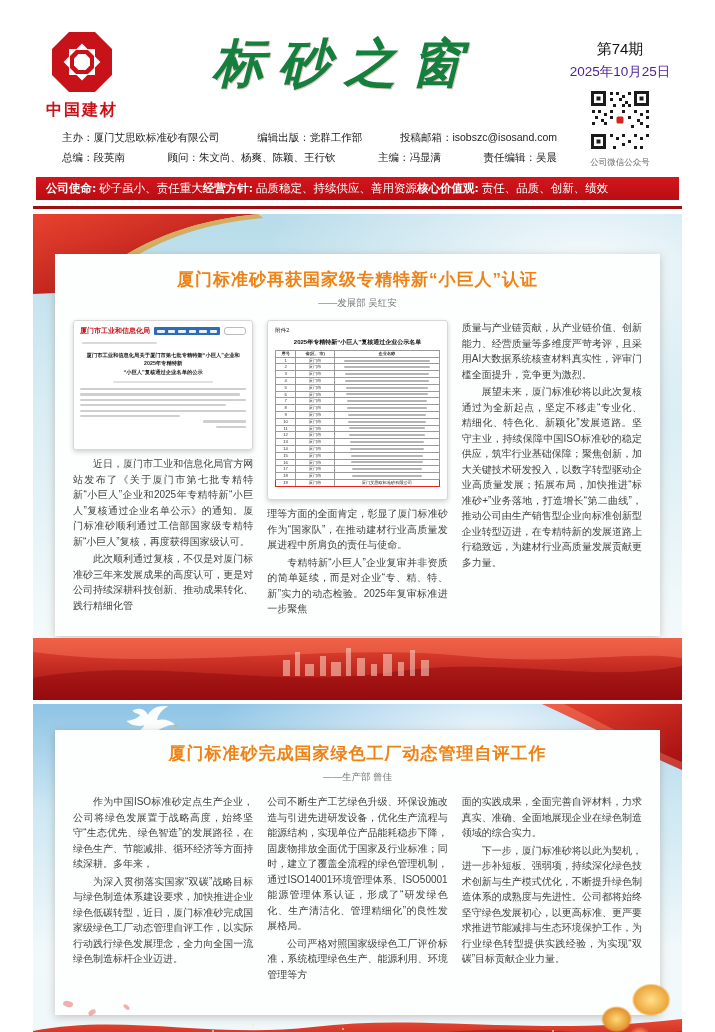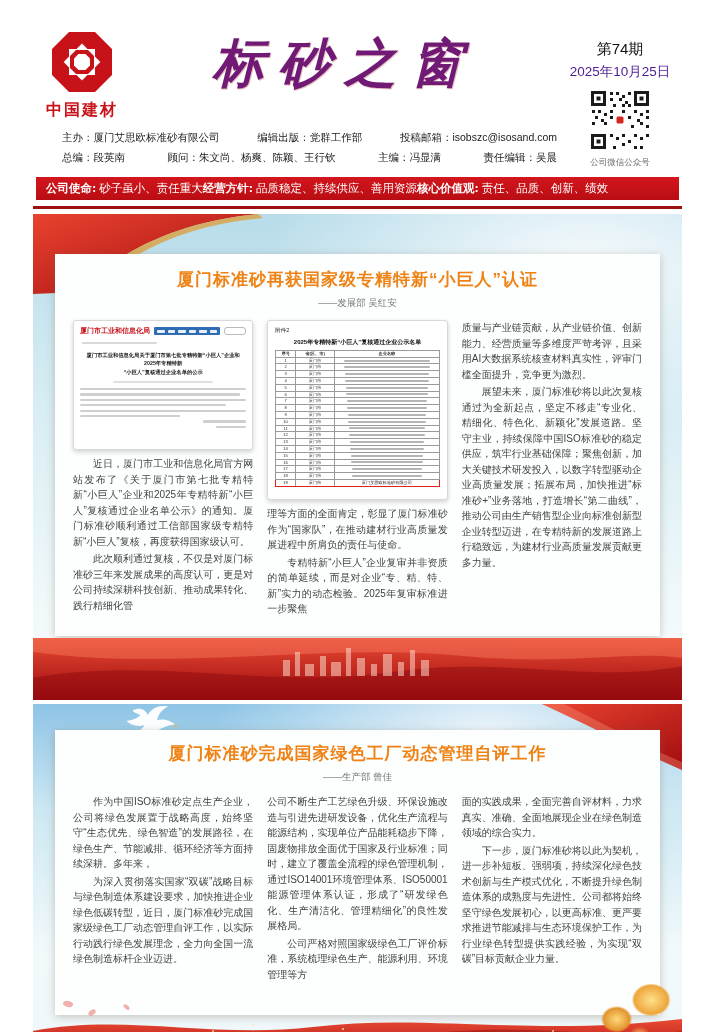--- a/index.html
+++ b/index.html
@@ -10,21 +10,21 @@
   }
   
   .header{display:flex;padding:30px 36px 0 36px;}
   .header-left{flex:1;min-width:0;}
   .header-top{display:flex;align-items:flex-start;}
   .logo-block{width:92px;text-align:center;}
   .logo-label{font-weight:bold;color:#c8121a;font-size:16px;letter-spacing:2px;margin-top:2px;}
   .title-block{flex:1;text-align:center;padding-top:4px;}
   .paper-title{
     font-family:"DejaVu Serif",serif;font-style:italic;font-weight:900;
-    font-size:52px;color:#701a75;letter-spacing:14px;line-height:1.1;
+    font-size:52px;color:#15803d;letter-spacing:14px;line-height:1.1;
     text-shadow:1px 1px 0 rgba(160,10,15,.25);white-space:nowrap;
   }
   .header-right{width:118px;text-align:center;padding-top:10px;}
   .issue-no{font-size:15px;color:#111;margin-bottom:4px;}
   .issue-date{font-size:13.5px;color:#4c1d95;margin-bottom:8px;white-space:nowrap;}
   .qr-wrap{display:inline-block;}
   .qr-caption{font-size:8.5px;color:#666;margin-top:2px;}
   .info-rows{margin-top:10px;padding:0 4px 0 26px;}
   .info-row{display:flex;justify-content:space-between;font-size:10.5px;color:#222;margin-top:6px;white-space:nowrap;align-items:center;}
   

